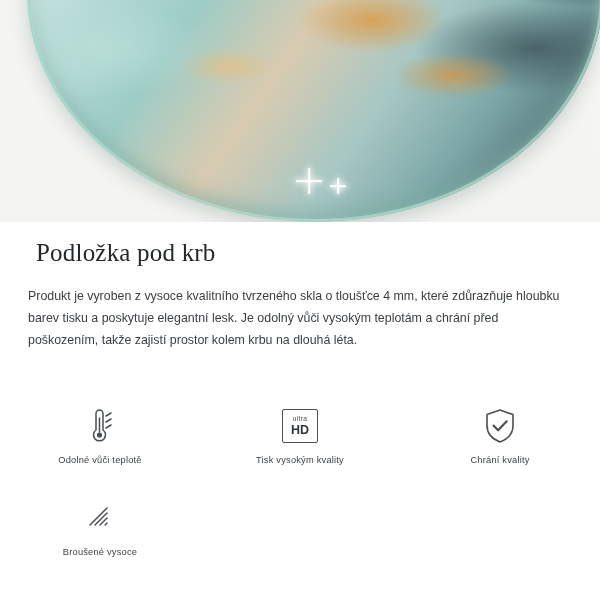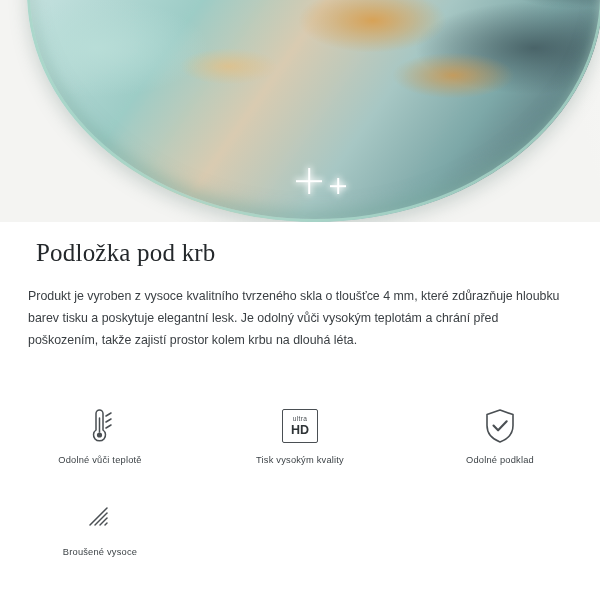--- a/index.html
+++ b/index.html
@@ -239,21 +239,21 @@
       <div class="feature-label">Tisk vysokým kvality</div>
     </div>
 
     <div class="feature">
       <div class="feature-icon">
         <svg width="46" height="46" viewBox="0 0 46 46" fill="none">
           <path d="M23 7l13 4.6v11c0 8.1-5.6 13.6-13 16.4-7.4-2.8-13-8.3-13-16.4v-11z" stroke="#4a4f53" stroke-width="1.6" stroke-linejoin="round"></path>
           <path d="M16.5 22.5l4.6 4.8 8.6-9" stroke="#4a4f53" stroke-width="2.1" stroke-linecap="round" stroke-linejoin="round"></path>
         </svg>
       </div>
-      <div class="feature-label">Odolné podklad</div>
+      <div class="feature-label">Chrání kvality</div>
     </div>
 
 
     <div class="feature">
       <div class="feature-icon">
         <svg width="46" height="46" viewBox="0 0 46 46" fill="none" stroke="#4a4f53" stroke-width="1.5" stroke-linecap="round">
           <path d="M13 30L30 13"></path>
           <path d="M18 30L30 18"></path>
           <path d="M23 30L30 23"></path>
           <path d="M28 30l2-2"></path>

